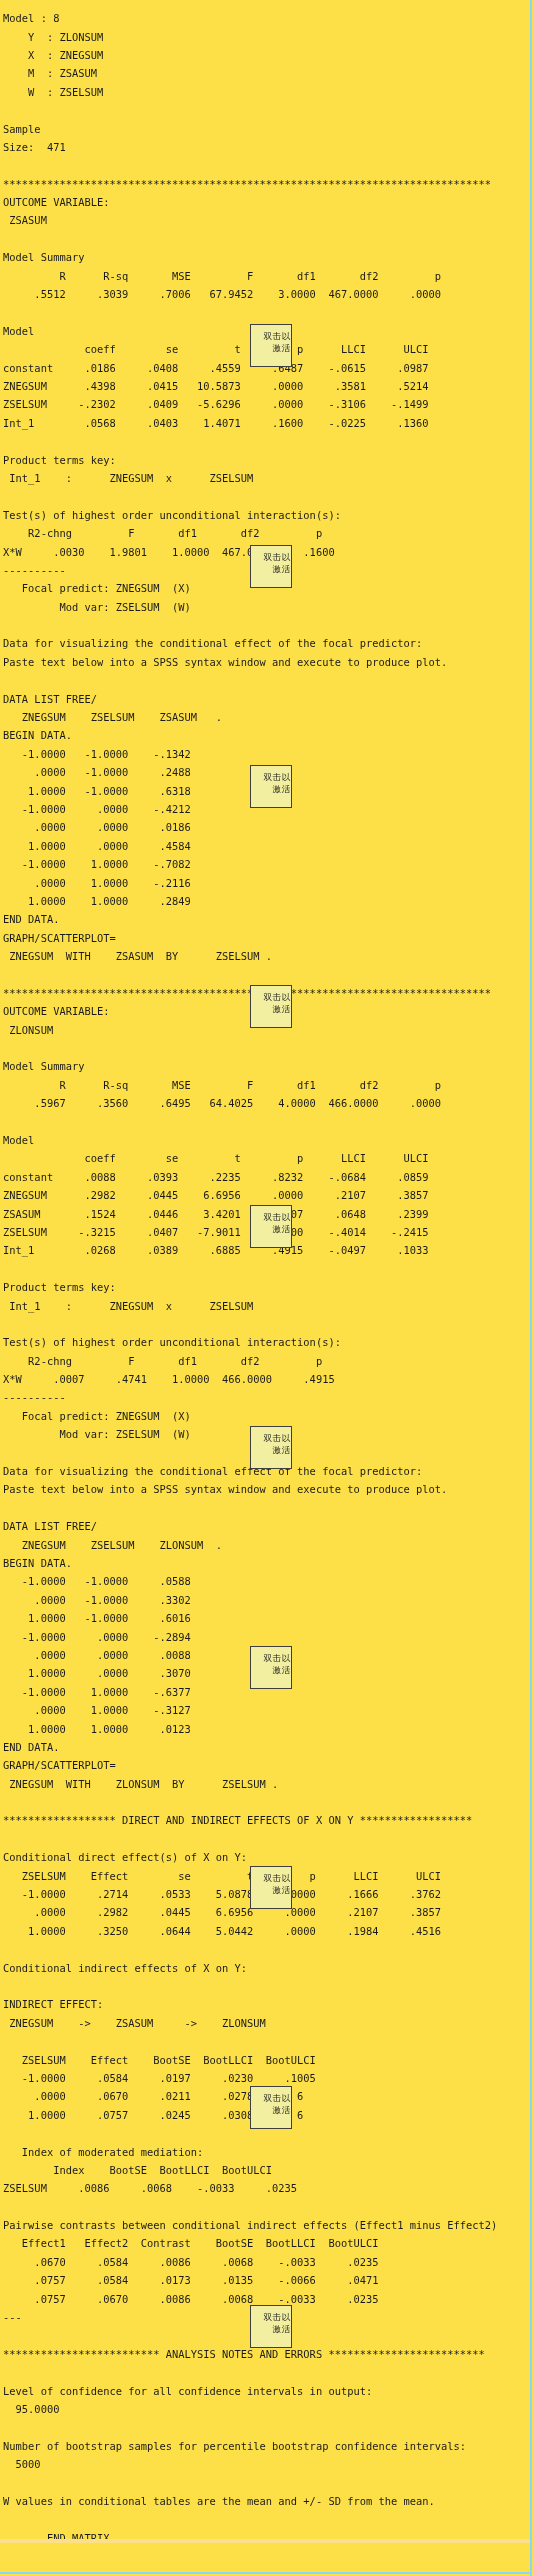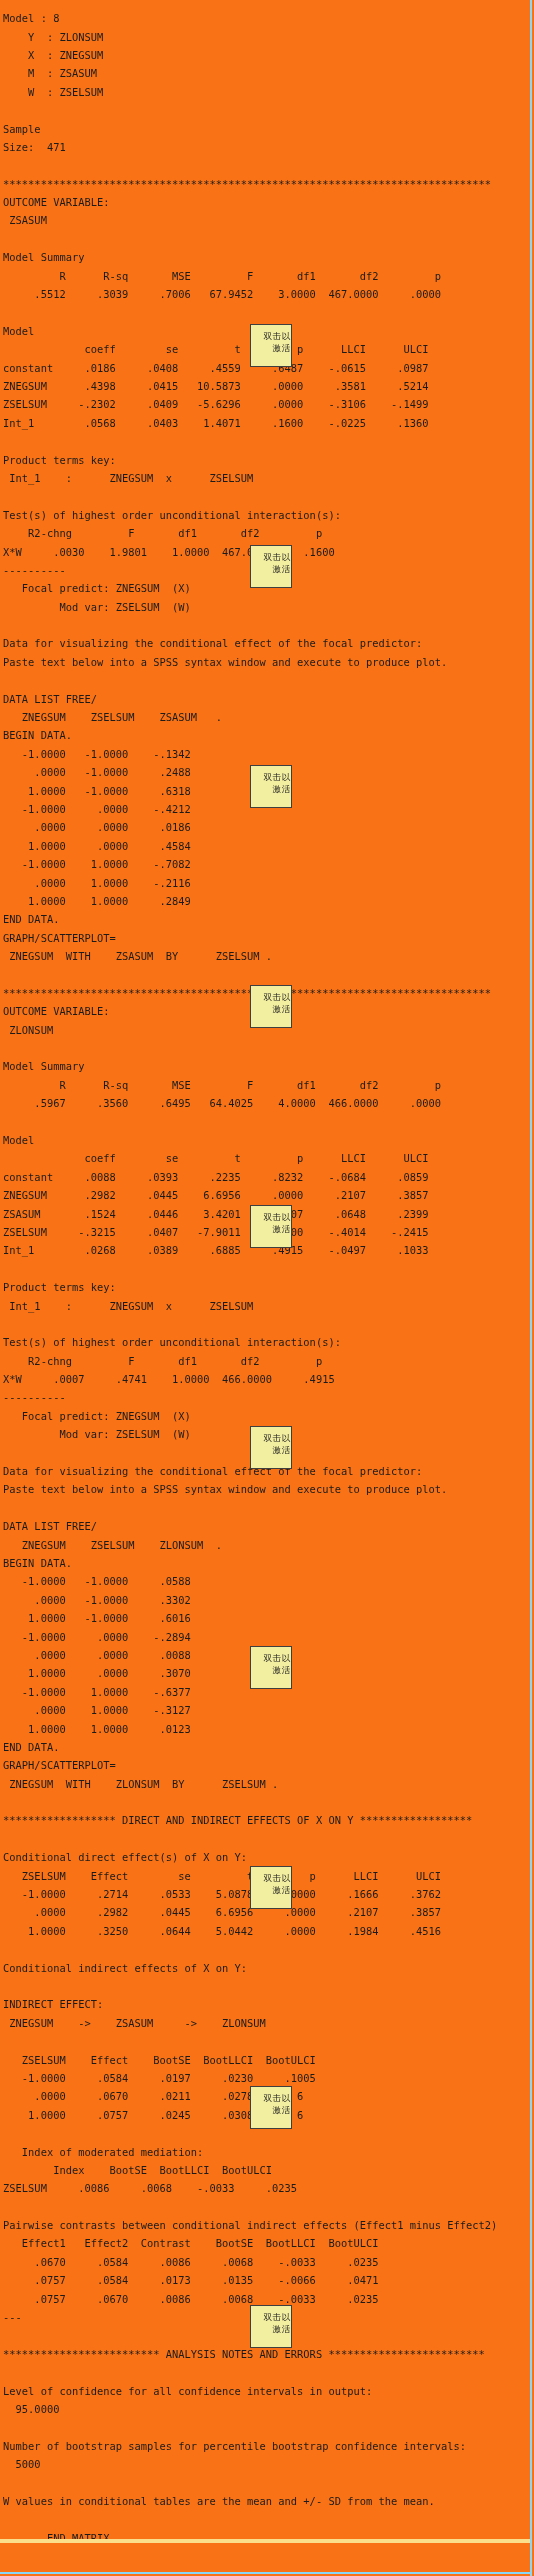--- a/index.html
+++ b/index.html
@@ -49,21 +49,21 @@
   .frame-line {
     position: absolute;
   }
   #highlight-band { left: 0; top: 2539px; width: 531px; height: 4.3px; }
   #right-border   { left: 530px; top: 0; width: 1.8px; height: 2576px; }
   #bottom-border  { left: 0; top: 2572px; width: 532px; height: 1.8px; }
 </style>
 </head>
 <body>
 
-<div id="viewer" style="background: #f97316; color: rgb(27, 27, 27);">
+<div id="viewer" style="background: #fde047; color: rgb(27, 27, 27);">
   <div id="output"><div class="ln">Model : 8</div><div class="ln">    Y  : ZLONSUM</div><div class="ln">    X  : ZNEGSUM</div><div class="ln">    M  : ZSASUM</div><div class="ln">    W  : ZSELSUM</div><div class="ln">&nbsp;</div><div class="ln">Sample</div><div class="ln">Size:  471</div><div class="ln">&nbsp;</div><div class="ln">******************************************************************************</div><div class="ln">OUTCOME VARIABLE:</div><div class="ln"> ZSASUM</div><div class="ln">&nbsp;</div><div class="ln">Model Summary</div><div class="ln">         R      R-sq       MSE         F       df1       df2         p</div><div class="ln">     .5512     .3039     .7006   67.9452    3.0000  467.0000     .0000</div><div class="ln">&nbsp;</div><div class="ln">Model</div><div class="ln">             coeff        se         t         p      LLCI      ULCI</div><div class="ln">constant     .0186     .0408     .4559     .6487    -.0615     .0987</div><div class="ln">ZNEGSUM      .4398     .0415   10.5873     .0000     .3581     .5214</div><div class="ln">ZSELSUM     -.2302     .0409   -5.6296     .0000    -.3106    -.1499</div><div class="ln">Int_1        .0568     .0403    1.4071     .1600    -.0225     .1360</div><div class="ln">&nbsp;</div><div class="ln">Product terms key:</div><div class="ln"> Int_1    :      ZNEGSUM  x      ZSELSUM</div><div class="ln">&nbsp;</div><div class="ln">Test(s) of highest order unconditional interaction(s):</div><div class="ln">    R2-chng         F       df1       df2         p</div><div class="ln">X*W     .0030    1.9801    1.0000  467.0000     .1600</div><div class="ln">----------</div><div class="ln">   Focal predict: ZNEGSUM  (X)</div><div class="ln">         Mod var: ZSELSUM  (W)</div><div class="ln">&nbsp;</div><div class="ln">Data for visualizing the conditional effect of the focal predictor:</div><div class="ln">Paste text below into a SPSS syntax window and execute to produce plot.</div><div class="ln">&nbsp;</div><div class="ln">DATA LIST FREE/</div><div class="ln">   ZNEGSUM    ZSELSUM    ZSASUM   .</div><div class="ln">BEGIN DATA.</div><div class="ln">   -1.0000   -1.0000    -.1342</div><div class="ln">     .0000   -1.0000     .2488</div><div class="ln">    1.0000   -1.0000     .6318</div><div class="ln">   -1.0000     .0000    -.4212</div><div class="ln">     .0000     .0000     .0186</div><div class="ln">    1.0000     .0000     .4584</div><div class="ln">   -1.0000    1.0000    -.7082</div><div class="ln">     .0000    1.0000    -.2116</div><div class="ln">    1.0000    1.0000     .2849</div><div class="ln">END DATA.</div><div class="ln">GRAPH/SCATTERPLOT=</div><div class="ln"> ZNEGSUM  WITH    ZSASUM  BY      ZSELSUM .</div><div class="ln">&nbsp;</div><div class="ln">******************************************************************************</div><div class="ln">OUTCOME VARIABLE:</div><div class="ln"> ZLONSUM</div><div class="ln">&nbsp;</div><div class="ln">Model Summary</div><div class="ln">         R      R-sq       MSE         F       df1       df2         p</div><div class="ln">     .5967     .3560     .6495   64.4025    4.0000  466.0000     .0000</div><div class="ln">&nbsp;</div><div class="ln">Model</div><div class="ln">             coeff        se         t         p      LLCI      ULCI</div><div class="ln">constant     .0088     .0393     .2235     .8232    -.0684     .0859</div><div class="ln">ZNEGSUM      .2982     .0445    6.6956     .0000     .2107     .3857</div><div class="ln">ZSASUM       .1524     .0446    3.4201     .0007     .0648     .2399</div><div class="ln">ZSELSUM     -.3215     .0407   -7.9011     .0000    -.4014    -.2415</div><div class="ln">Int_1        .0268     .0389     .6885     .4915    -.0497     .1033</div><div class="ln">&nbsp;</div><div class="ln">Product terms key:</div><div class="ln"> Int_1    :      ZNEGSUM  x      ZSELSUM</div><div class="ln">&nbsp;</div><div class="ln">Test(s) of highest order unconditional interaction(s):</div><div class="ln">    R2-chng         F       df1       df2         p</div><div class="ln">X*W     .0007     .4741    1.0000  466.0000     .4915</div><div class="ln">----------</div><div class="ln">   Focal predict: ZNEGSUM  (X)</div><div class="ln">         Mod var: ZSELSUM  (W)</div><div class="ln">&nbsp;</div><div class="ln">Data for visualizing the conditional effect of the focal predictor:</div><div class="ln">Paste text below into a SPSS syntax window and execute to produce plot.</div><div class="ln">&nbsp;</div><div class="ln">DATA LIST FREE/</div><div class="ln">   ZNEGSUM    ZSELSUM    ZLONSUM  .</div><div class="ln">BEGIN DATA.</div><div class="ln">   -1.0000   -1.0000     .0588</div><div class="ln">     .0000   -1.0000     .3302</div><div class="ln">    1.0000   -1.0000     .6016</div><div class="ln">   -1.0000     .0000    -.2894</div><div class="ln">     .0000     .0000     .0088</div><div class="ln">    1.0000     .0000     .3070</div><div class="ln">   -1.0000    1.0000    -.6377</div><div class="ln">     .0000    1.0000    -.3127</div><div class="ln">    1.0000    1.0000     .0123</div><div class="ln">END DATA.</div><div class="ln">GRAPH/SCATTERPLOT=</div><div class="ln"> ZNEGSUM  WITH    ZLONSUM  BY      ZSELSUM .</div><div class="ln">&nbsp;</div><div class="ln">****************** DIRECT AND INDIRECT EFFECTS OF X ON Y ******************</div><div class="ln">&nbsp;</div><div class="ln">Conditional direct effect(s) of X on Y:</div><div class="ln">   ZSELSUM    Effect        se         t         p      LLCI      ULCI</div><div class="ln">   -1.0000     .2714     .0533    5.0878     .0000     .1666     .3762</div><div class="ln">     .0000     .2982     .0445    6.6956     .0000     .2107     .3857</div><div class="ln">    1.0000     .3250     .0644    5.0442     .0000     .1984     .4516</div><div class="ln">&nbsp;</div><div class="ln">Conditional indirect effects of X on Y:</div><div class="ln">&nbsp;</div><div class="ln">INDIRECT EFFECT:</div><div class="ln"> ZNEGSUM    -&gt;    ZSASUM     -&gt;    ZLONSUM</div><div class="ln">&nbsp;</div><div class="ln">   ZSELSUM    Effect    BootSE  BootLLCI  BootULCI</div><div class="ln">   -1.0000     .0584     .0197     .0230     .1005</div><div class="ln">     .0000     .0670     .0211     .0278       6</div><div class="ln">    1.0000     .0757     .0245     .0308       6</div><div class="ln">&nbsp;</div><div class="ln">   Index of moderated mediation:</div><div class="ln">        Index    BootSE  BootLLCI  BootULCI</div><div class="ln">ZSELSUM     .0086     .0068    -.0033     .0235</div><div class="ln">&nbsp;</div><div class="ln">Pairwise contrasts between conditional indirect effects (Effect1 minus Effect2)</div><div class="ln">   Effect1   Effect2  Contrast    BootSE  BootLLCI  BootULCI</div><div class="ln">     .0670     .0584     .0086     .0068    -.0033     .0235</div><div class="ln">     .0757     .0584     .0173     .0135    -.0066     .0471</div><div class="ln">     .0757     .0670     .0086     .0068    -.0033     .0235</div><div class="ln">---</div><div class="ln">&nbsp;</div><div class="ln">************************* ANALYSIS NOTES AND ERRORS *************************</div><div class="ln">&nbsp;</div><div class="ln">Level of confidence for all confidence intervals in output:</div><div class="ln">  95.0000</div><div class="ln">&nbsp;</div><div class="ln">Number of bootstrap samples for percentile bootstrap confidence intervals:</div><div class="ln">  5000</div><div class="ln">&nbsp;</div><div class="ln">W values in conditional tables are the mean and +/- SD from the mean.</div><div class="ln">&nbsp;</div><div class="ln">------ END MATRIX -----</div></div>
   <div id="ole-layer">
       <div class="ole" style="left: 250px; top: 324px; background: rgb(243, 239, 160); border-color: rgb(63, 63, 63);">
         <div class="ole-line">双击以</div>
         <div class="ole-line">激活</div>
       </div>
       <div class="ole" style="left: 250px; top: 545px; background: rgb(243, 239, 160); border-color: rgb(63, 63, 63);">
         <div class="ole-line">双击以</div>
         <div class="ole-line">激活</div>
       </div>

